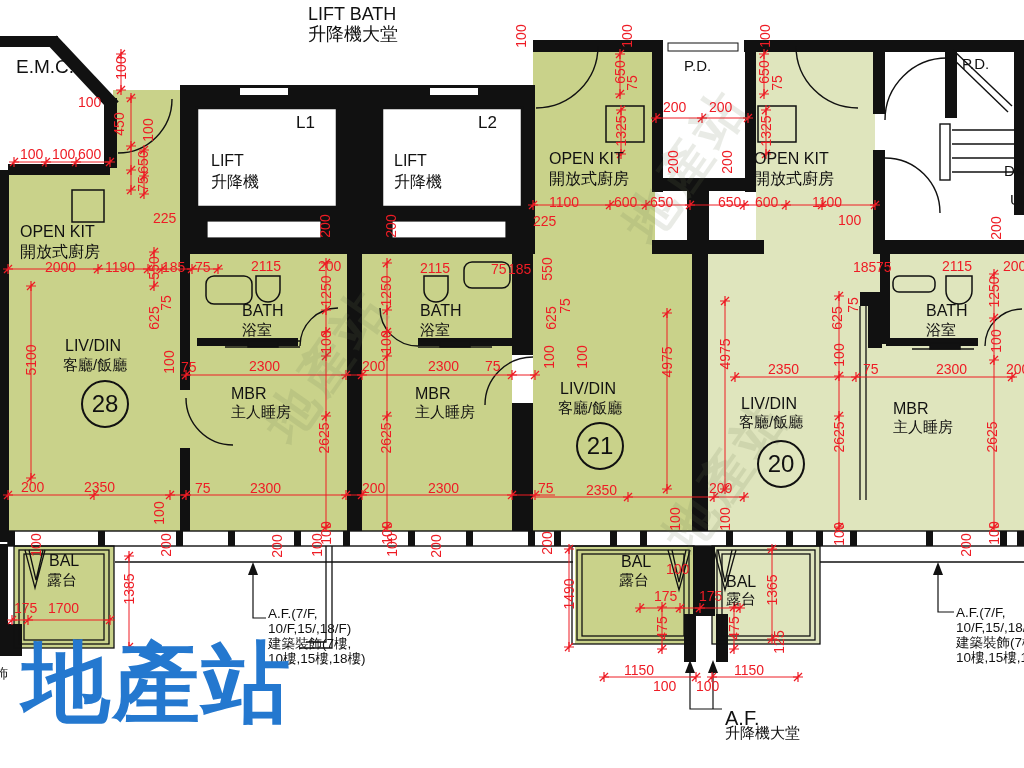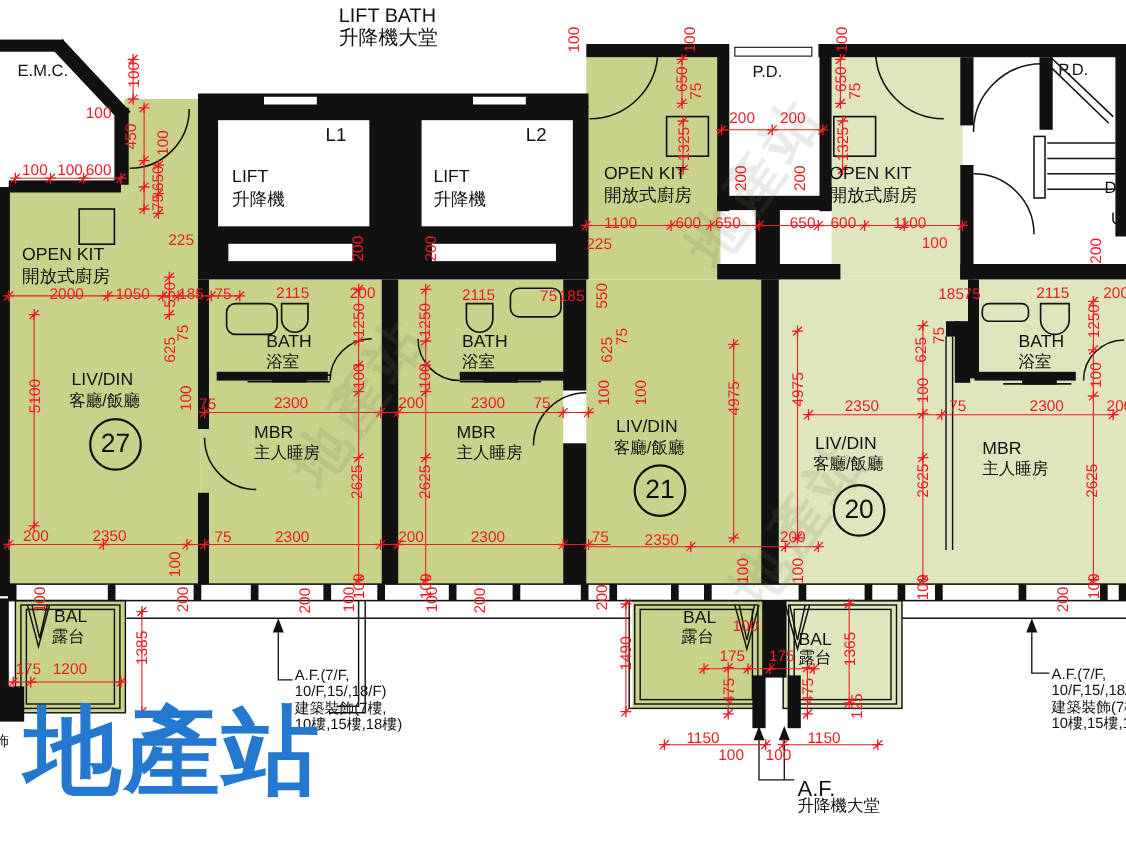--- a/index.html
+++ b/index.html
@@ -238,21 +238,21 @@
   </svg>
 
   <div class="wm-diag" style="left:240px;top:330px;">地產站</div>
   <div class="wm-diag" style="left:600px;top:130px;">地產站</div>
   <div class="wm-diag" style="left:640px;top:440px;">地產站</div>
 
   <div class="title" style="left:308px;top:5px;">LIFT BATH</div>
   <div class="title" style="left:308px;top:25px;">升降機大堂</div>
 
   <div id="labels">
-      <div class="lbl k" style="font-size: 15px; left: 16px; top: 57px;">E.M.C.</div>
+      <div class="lbl k" style="font-size: 19px; left: 16px; top: 57px;">E.M.C.</div>
       <div class="lbl k" style="font-size: 17px; left: 296px; top: 114px;">L1</div>
       <div class="lbl k" style="font-size: 16px; left: 211px; top: 153px;">LIFT</div>
       <div class="lbl k" style="font-size: 16px; left: 211px; top: 174px;">升降機</div>
       <div class="lbl k" style="font-size: 17px; left: 478px; top: 114px;">L2</div>
       <div class="lbl k" style="font-size: 16px; left: 394px; top: 153px;">LIFT</div>
       <div class="lbl k" style="font-size: 16px; left: 394px; top: 174px;">升降機</div>
       <div class="lbl k" style="font-size: 16px; left: 20px; top: 224px;">OPEN KIT</div>
       <div class="lbl k" style="font-size: 16px; left: 20px; top: 244px;">開放式廚房</div>
       <div class="lbl k" style="font-size: 15px; left: 684px; top: 58px;">P.D.</div>
       <div class="lbl k" style="font-size: 16px; left: 549px; top: 151px;">OPEN KIT</div>
@@ -290,35 +290,35 @@
       <div class="lbl k" style="font-size: 13.5px; left: 268px; top: 622px;">10/F,15/,18/F)</div>
       <div class="lbl k" style="font-size: 13.5px; left: 268px; top: 637px;">建築裝飾(7樓,</div>
       <div class="lbl k" style="font-size: 13.5px; left: 268px; top: 652px;">10樓,15樓,18樓)</div>
       <div class="lbl k" style="font-size: 13.5px; left: 956px; top: 606px;">A.F.(7/F,</div>
       <div class="lbl k" style="font-size: 13.5px; left: 956px; top: 621px;">10/F,15/,18/F)</div>
       <div class="lbl k" style="font-size: 13.5px; left: 956px; top: 636px;">建築裝飾(7樓,</div>
       <div class="lbl k" style="font-size: 13.5px; left: 956px; top: 651px;">10樓,15樓,18樓)</div>
       <div class="lbl k" style="font-size: 20px; left: 725px; top: 708px;">A.F.</div>
       <div class="lbl k" style="font-size: 15px; left: 725px; top: 725px;">升降機大堂</div>
       <div class="lbl k" style="font-size: 14px; left: -6px; top: 666px;">飾</div>
-      <div class="circle" style="left: 105px; top: 404px;">27</div>
+      <div class="circle" style="left: 105px; top: 404px;">28</div>
       <div class="circle" style="left: 600px; top: 446px;">21</div>
       <div class="circle" style="left: 781px; top: 464px;">20</div>
       <div class="lbl r rot" style="font-size: 14px; left: 121px; top: 68px;">100</div>
       <div class="lbl r" style="font-size: 14px; left: 78px; top: 95px;">100</div>
       <div class="lbl r rot" style="font-size: 14px; left: 119px; top: 124px;">450</div>
       <div class="lbl r rot" style="font-size: 14px; left: 148px; top: 130px;">100</div>
       <div class="lbl r" style="font-size: 14px; left: 20px; top: 147px;">100</div>
       <div class="lbl r" style="font-size: 14px; left: 52px; top: 147px;">100</div>
       <div class="lbl r" style="font-size: 14px; left: 78px; top: 147px;">600</div>
       <div class="lbl r rot" style="font-size: 14px; left: 143px; top: 162px;">650</div>
       <div class="lbl r rot" style="font-size: 14px; left: 143px; top: 184px;">75</div>
       <div class="lbl r" style="font-size: 14px; left: 153px; top: 211px;">225</div>
       <div class="lbl r" style="font-size: 14px; left: 45px; top: 260px;">2000</div>
-      <div class="lbl r" style="font-size: 14px; left: 105px; top: 260px;">1050</div>
+      <div class="lbl r" style="font-size: 14px; left: 105px; top: 260px;">1190</div>
       <div class="lbl r rot" style="font-size: 14px; left: 154px; top: 268px;">550</div>
       <div class="lbl r" style="font-size: 14px; left: 162px; top: 260px;">185</div>
       <div class="lbl r" style="font-size: 14px; left: 195px; top: 260px;">75</div>
       <div class="lbl r rot" style="font-size: 14px; left: 325px; top: 226px;">200</div>
       <div class="lbl r rot" style="font-size: 14px; left: 391px; top: 226px;">200</div>
       <div class="lbl r rot" style="font-size: 14px; left: 521px; top: 36px;">100</div>
       <div class="lbl r rot" style="font-size: 14px; left: 627px; top: 36px;">100</div>
       <div class="lbl r rot" style="font-size: 14px; left: 765px; top: 36px;">100</div>
       <div class="lbl r rot" style="font-size: 14px; left: 620px; top: 72px;">650</div>
       <div class="lbl r rot" style="font-size: 14px; left: 632px; top: 83px;">75</div>
@@ -396,21 +396,21 @@
       <div class="lbl r" style="font-size: 14px; left: 1003px; top: 259px;">200</div>
       <div class="lbl r rot" style="font-size: 14px; left: 994px; top: 292px;">1250</div>
       <div class="lbl r rot" style="font-size: 14px; left: 996px; top: 341px;">100</div>
       <div class="lbl r rot" style="font-size: 14px; left: 839px; top: 437px;">2625</div>
       <div class="lbl r rot" style="font-size: 14px; left: 992px; top: 437px;">2625</div>
       <div class="lbl r rot" style="font-size: 14px; left: 839px; top: 534px;">100</div>
       <div class="lbl r rot" style="font-size: 14px; left: 966px; top: 545px;">200</div>
       <div class="lbl r rot" style="font-size: 14px; left: 994px; top: 533px;">100</div>
       <div class="lbl r rot" style="font-size: 14px; left: 129px; top: 589px;">1385</div>
       <div class="lbl r" style="font-size: 14px; left: 14px; top: 601px;">175</div>
-      <div class="lbl r" style="font-size: 14px; left: 48px; top: 601px;">1200</div>
+      <div class="lbl r" style="font-size: 14px; left: 48px; top: 601px;">1700</div>
       <div class="lbl r rot" style="font-size: 14px; left: 569px; top: 594px;">1490</div>
       <div class="lbl r" style="font-size: 14px; left: 666px; top: 562px;">100</div>
       <div class="lbl r" style="font-size: 14px; left: 654px; top: 589px;">175</div>
       <div class="lbl r" style="font-size: 14px; left: 699px; top: 589px;">175</div>
       <div class="lbl r rot" style="font-size: 14px; left: 662px; top: 628px;">475</div>
       <div class="lbl r rot" style="font-size: 14px; left: 734px; top: 628px;">475</div>
       <div class="lbl r rot" style="font-size: 14px; left: 772px; top: 590px;">1365</div>
       <div class="lbl r rot" style="font-size: 14px; left: 779px; top: 642px;">125</div>
       <div class="lbl r" style="font-size: 14px; left: 624px; top: 663px;">1150</div>
       <div class="lbl r" style="font-size: 14px; left: 734px; top: 663px;">1150</div>

